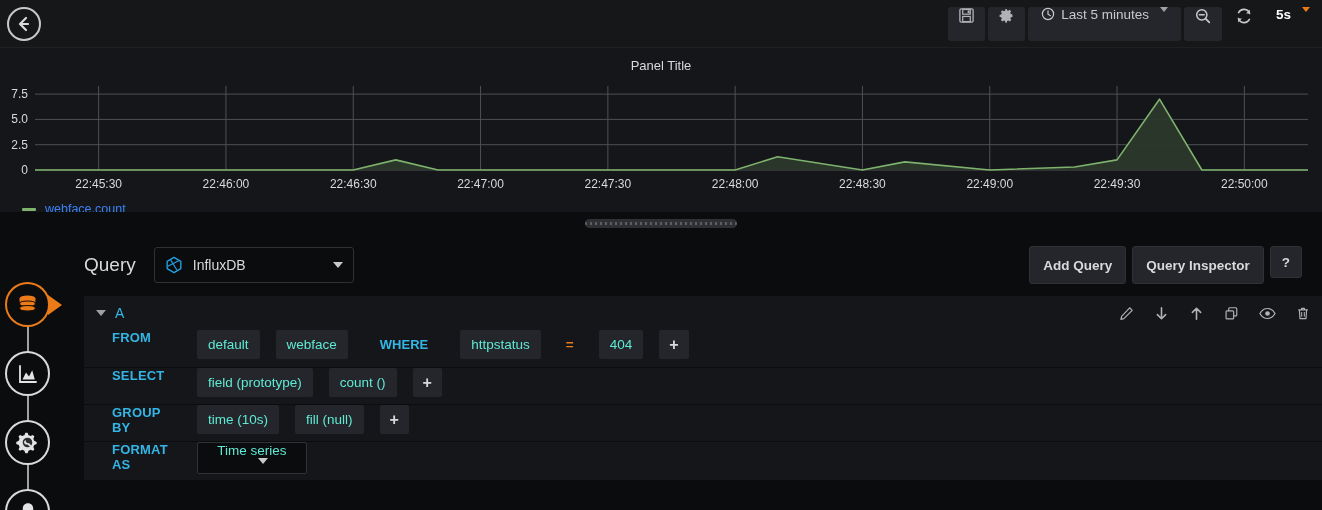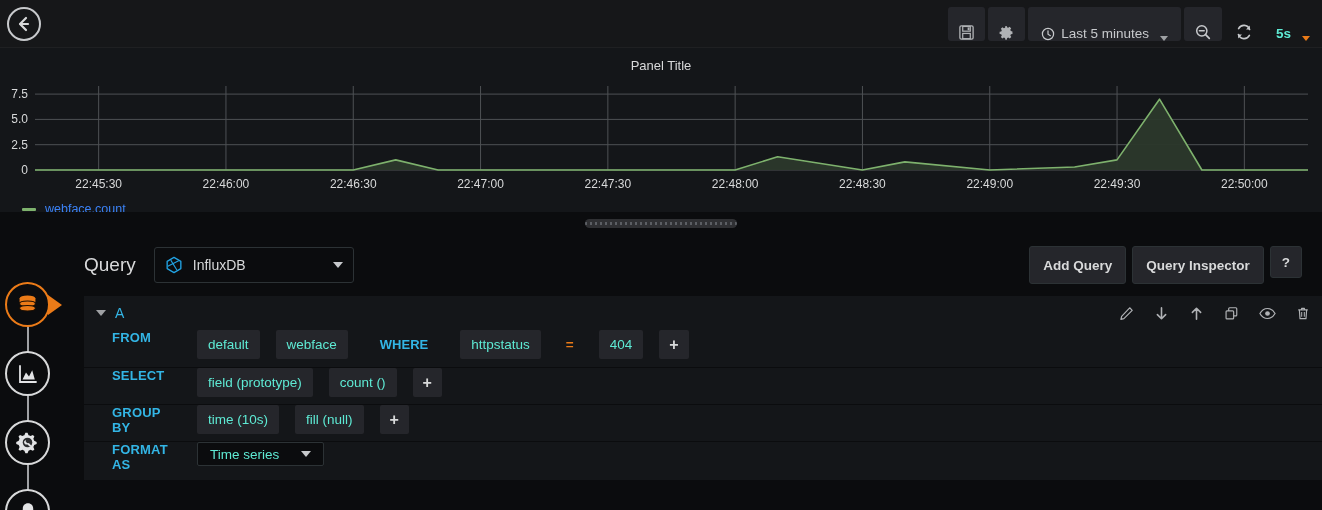--- a/index.html
+++ b/index.html
@@ -36,27 +36,27 @@
     border-left: 5px solid transparent; border-right: 5px solid transparent;
     border-top: 6px solid #9fa1a4; vertical-align: middle;
   }
   .nav-right {
     margin-left: auto; display: flex; align-items: center;
     height: 100%; gap: 1px; padding-right: 0px;
   }
   .nav-btn {
     height: 34px; min-width: 36px; padding: 0 10px;
     background: #25262b; border: none; border-radius: 3px;
-    display: flex; align-items: flex-end; justify-content: center;
+    display: flex; align-items: flex-start; justify-content: center;
     color: #9fa1a4; cursor: pointer; gap: 6px; font-size: 13px;
     margin-right: 2px;
   }
   .nav-btn.plain { background: transparent; }
   .timepicker { font-size: 13.5px; color: #c7c9cc; padding: 0 13px; }
-  .refresh-interval { color: #5eead4; font-size: 13.5px; font-weight: 600; }
+  .refresh-interval { color: #ffffff; font-size: 13.5px; font-weight: 600; }
   .caret-tiny {
     display: inline-block; width: 0; height: 0; margin-left: 5px;
     border-left: 4px solid transparent; border-right: 4px solid transparent;
     border-top: 5px solid #9fa1a4;
   }
   .caret-tiny.orange { border-top-color: #eb7b18; }
 
   
   .panel {
     position: relative; width: 1322px; height: 164px;
@@ -148,22 +148,22 @@
     border-radius: 2px; display: flex; align-items: center;
     font-size: 13.5px; color: #5eead4; cursor: pointer; white-space: nowrap;
   }
   .seg.key-inline {
     background: transparent; color: #33b5e5; font-weight: 700;
     font-size: 13px; padding: 0 16px;
   }
   .seg.op { color: #eb7b18; font-weight: 600; padding: 0 9px; background: transparent; }
   .seg.plus { font-size: 16px; font-weight: 700; padding: 0 10px; color: #d8d9da; }
   .seg.select-box {
-    background: #0b0c0e; border: 1px solid #2c3235; height: 24px;
-    padding: 0 12px; min-width: 110px;
+    background: #0b0c0e; border: 1px solid #2c3235; height: 32px;
+    padding: 0 12px; min-width: 110px; flex-direction: column;
   }
   .seg.select-box .caret {
     margin-left: 22px; width: 0; height: 0;
     border-left: 5px solid transparent; border-right: 5px solid transparent;
     border-top: 6px solid #c7c9cc;
   }
   .qb-row-sep { border-top: 1px solid #0b0c0e; }
 
   
   .rail {

